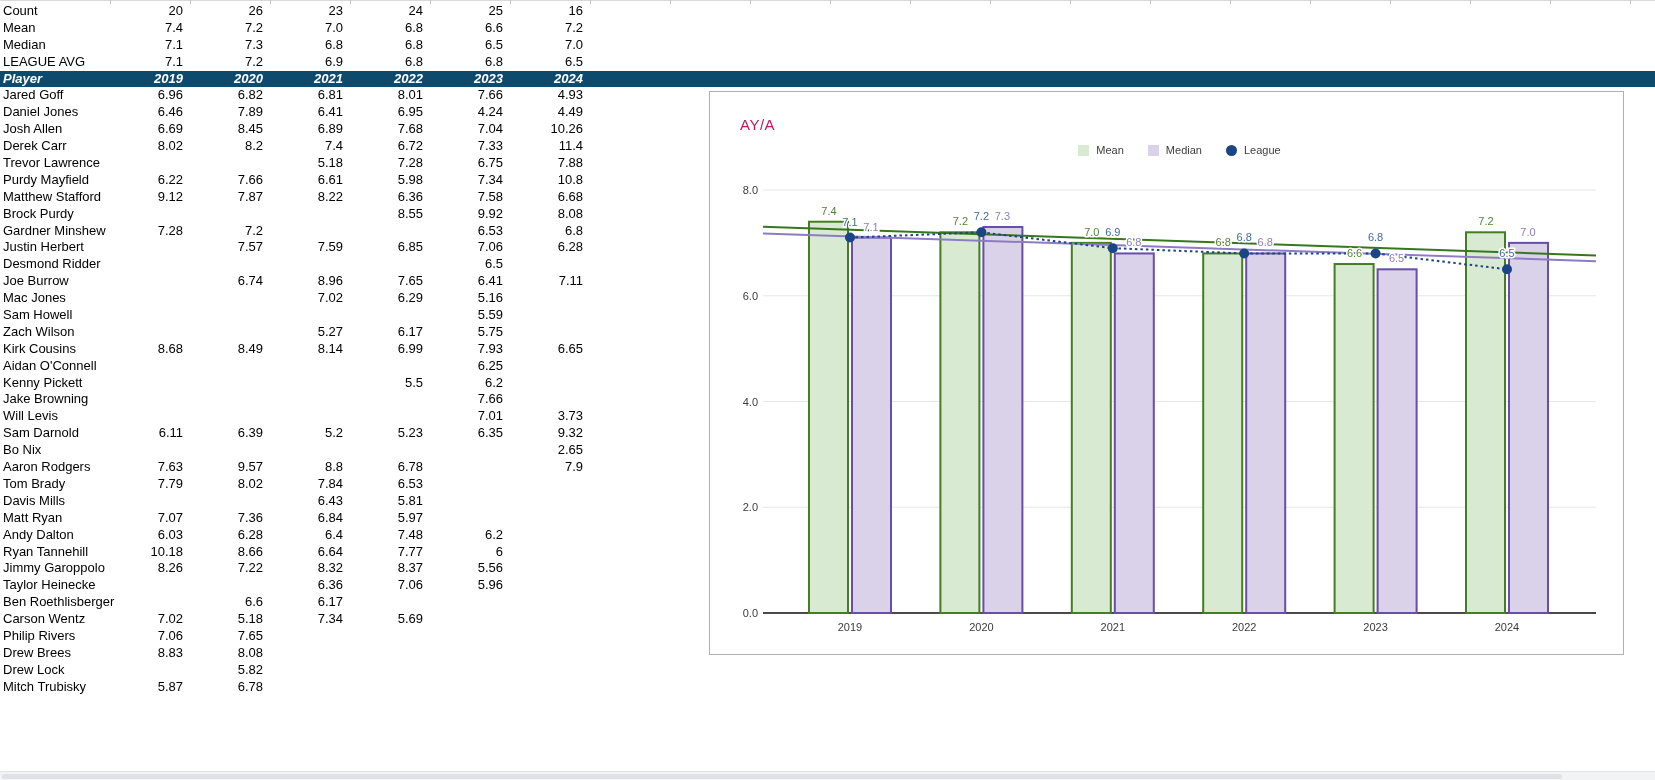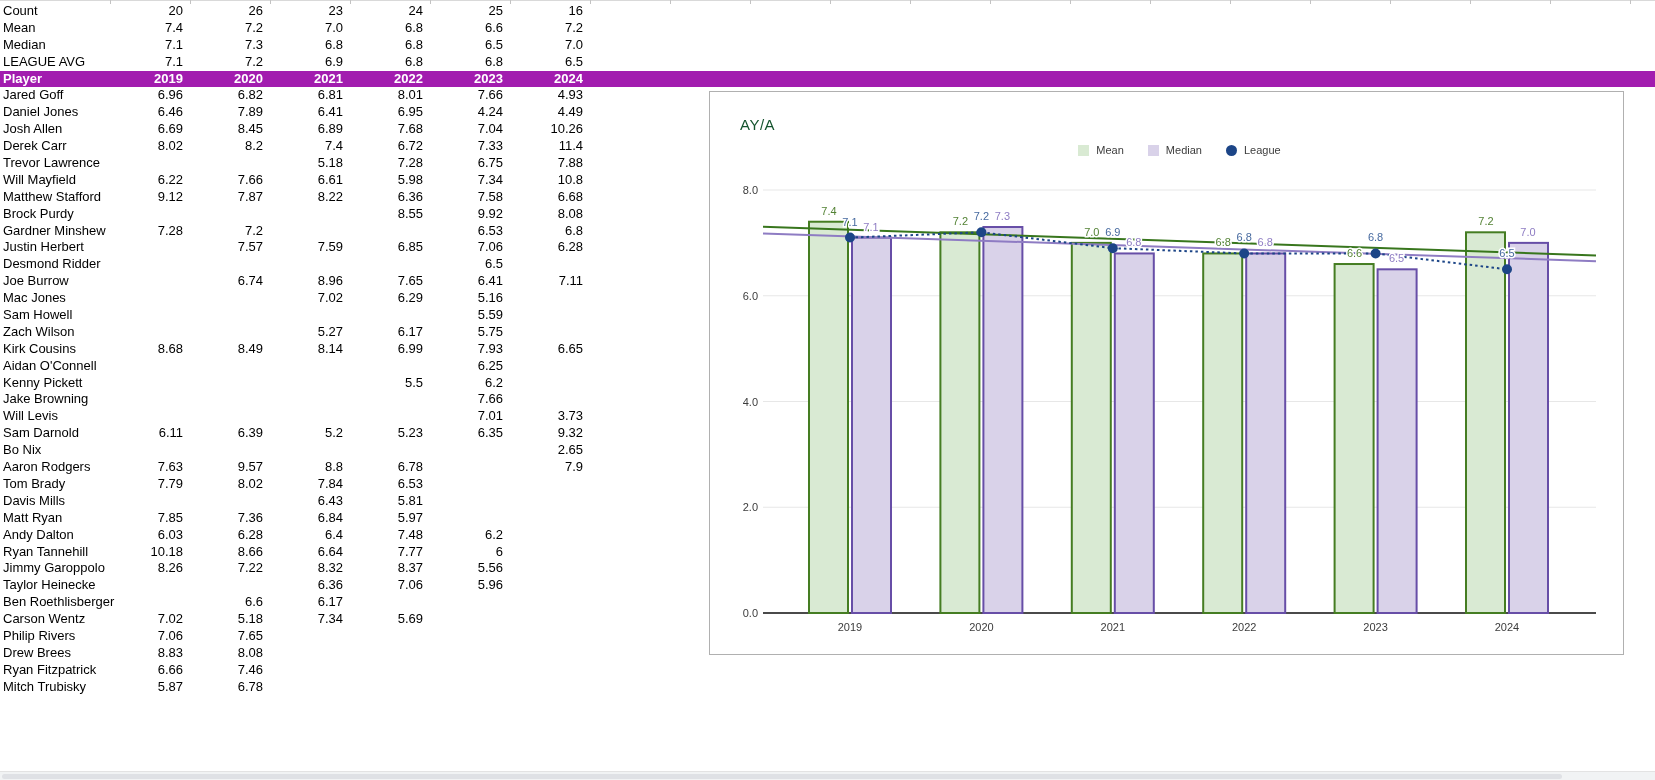--- a/index.html
+++ b/index.html
@@ -7,28 +7,28 @@
     position:relative;width:1655px;height:780px;overflow:hidden;background:#fff;
     font-family:"Liberation Sans","DejaVu Sans",sans-serif;
   }
   
   #grid-top-line{position:absolute;left:0;top:0;width:1655px;height:1px;background:#d9d9d9;}
   .col-tick{position:absolute;top:0;width:1px;height:4px;background:#c3c3c3;}
   #table{position:absolute;left:0;top:3px;}
   .trow{display:flex;height:16.9px;line-height:16.9px;font-size:13px;color:#000;white-space:nowrap;}
   .cell-name{width:110px;padding-left:3px;box-sizing:border-box;overflow:visible;}
   .cell-num{width:80px;text-align:right;padding-right:7px;box-sizing:border-box;}
-  .trow.header{background:#a21caf;color:#fff;font-weight:bold;width:1655px;}
+  .trow.header{background:#0c4a6e;color:#fff;font-weight:bold;width:1655px;font-style:italic;}
   
   #chart-box{
     position:absolute;left:709px;top:91px;width:915px;height:564px;
     background:#fff;border:1px solid #b0b0b0;box-sizing:border-box;
   }
   #chart-title{
-    position:absolute;left:30px;top:24px;font-size:15px;color:#14532d;letter-spacing:0.5px;
+    position:absolute;left:30px;top:24px;font-size:15px;color:#be185d;letter-spacing:0.5px;
   }
   #legend{
     position:absolute;left:53px;top:52px;width:833px;display:flex;justify-content:center;
     align-items:center;gap:24px;font-size:11px;color:#3c3c3c;
   }
   .legend-item{display:flex;align-items:center;gap:7px;}
   .swatch-sq{width:11px;height:11px;display:inline-block;}
   .swatch-dot{width:11px;height:11px;border-radius:50%;display:inline-block;}
   #chart-svg{position:absolute;left:0;top:0;}
   #chart-svg text{font-family:"Liberation Sans","DejaVu Sans",sans-serif;}
@@ -151,21 +151,21 @@
       <div class="trow">
         <div class="cell-name">Trevor Lawrence</div>
         <div class="cell-num"></div>
         <div class="cell-num"></div>
         <div class="cell-num">5.18</div>
         <div class="cell-num">7.28</div>
         <div class="cell-num">6.75</div>
         <div class="cell-num">7.88</div>
       </div>
       <div class="trow">
-        <div class="cell-name">Will Mayfield</div>
+        <div class="cell-name">Purdy Mayfield</div>
         <div class="cell-num">6.22</div>
         <div class="cell-num">7.66</div>
         <div class="cell-num">6.61</div>
         <div class="cell-num">5.98</div>
         <div class="cell-num">7.34</div>
         <div class="cell-num">10.8</div>
       </div>
       <div class="trow">
         <div class="cell-name">Matthew Stafford</div>
         <div class="cell-num">9.12</div>
@@ -332,21 +332,21 @@
         <div class="cell-name">Davis Mills</div>
         <div class="cell-num"></div>
         <div class="cell-num"></div>
         <div class="cell-num">6.43</div>
         <div class="cell-num">5.81</div>
         <div class="cell-num"></div>
         <div class="cell-num"></div>
       </div>
       <div class="trow">
         <div class="cell-name">Matt Ryan</div>
-        <div class="cell-num">7.85</div>
+        <div class="cell-num">7.07</div>
         <div class="cell-num">7.36</div>
         <div class="cell-num">6.84</div>
         <div class="cell-num">5.97</div>
         <div class="cell-num"></div>
         <div class="cell-num"></div>
       </div>
       <div class="trow">
         <div class="cell-name">Andy Dalton</div>
         <div class="cell-num">6.03</div>
         <div class="cell-num">6.28</div>
@@ -412,23 +412,23 @@
       <div class="trow">
         <div class="cell-name">Drew Brees</div>
         <div class="cell-num">8.83</div>
         <div class="cell-num">8.08</div>
         <div class="cell-num"></div>
         <div class="cell-num"></div>
         <div class="cell-num"></div>
         <div class="cell-num"></div>
       </div>
       <div class="trow">
-        <div class="cell-name">Ryan Fitzpatrick</div>
-        <div class="cell-num">6.66</div>
-        <div class="cell-num">7.46</div>
+        <div class="cell-name">Drew Lock</div>
+        <div class="cell-num"></div>
+        <div class="cell-num">5.82</div>
         <div class="cell-num"></div>
         <div class="cell-num"></div>
         <div class="cell-num"></div>
         <div class="cell-num"></div>
       </div>
       <div class="trow">
         <div class="cell-name">Mitch Trubisky</div>
         <div class="cell-num">5.87</div>
         <div class="cell-num">6.78</div>
         <div class="cell-num"></div>

